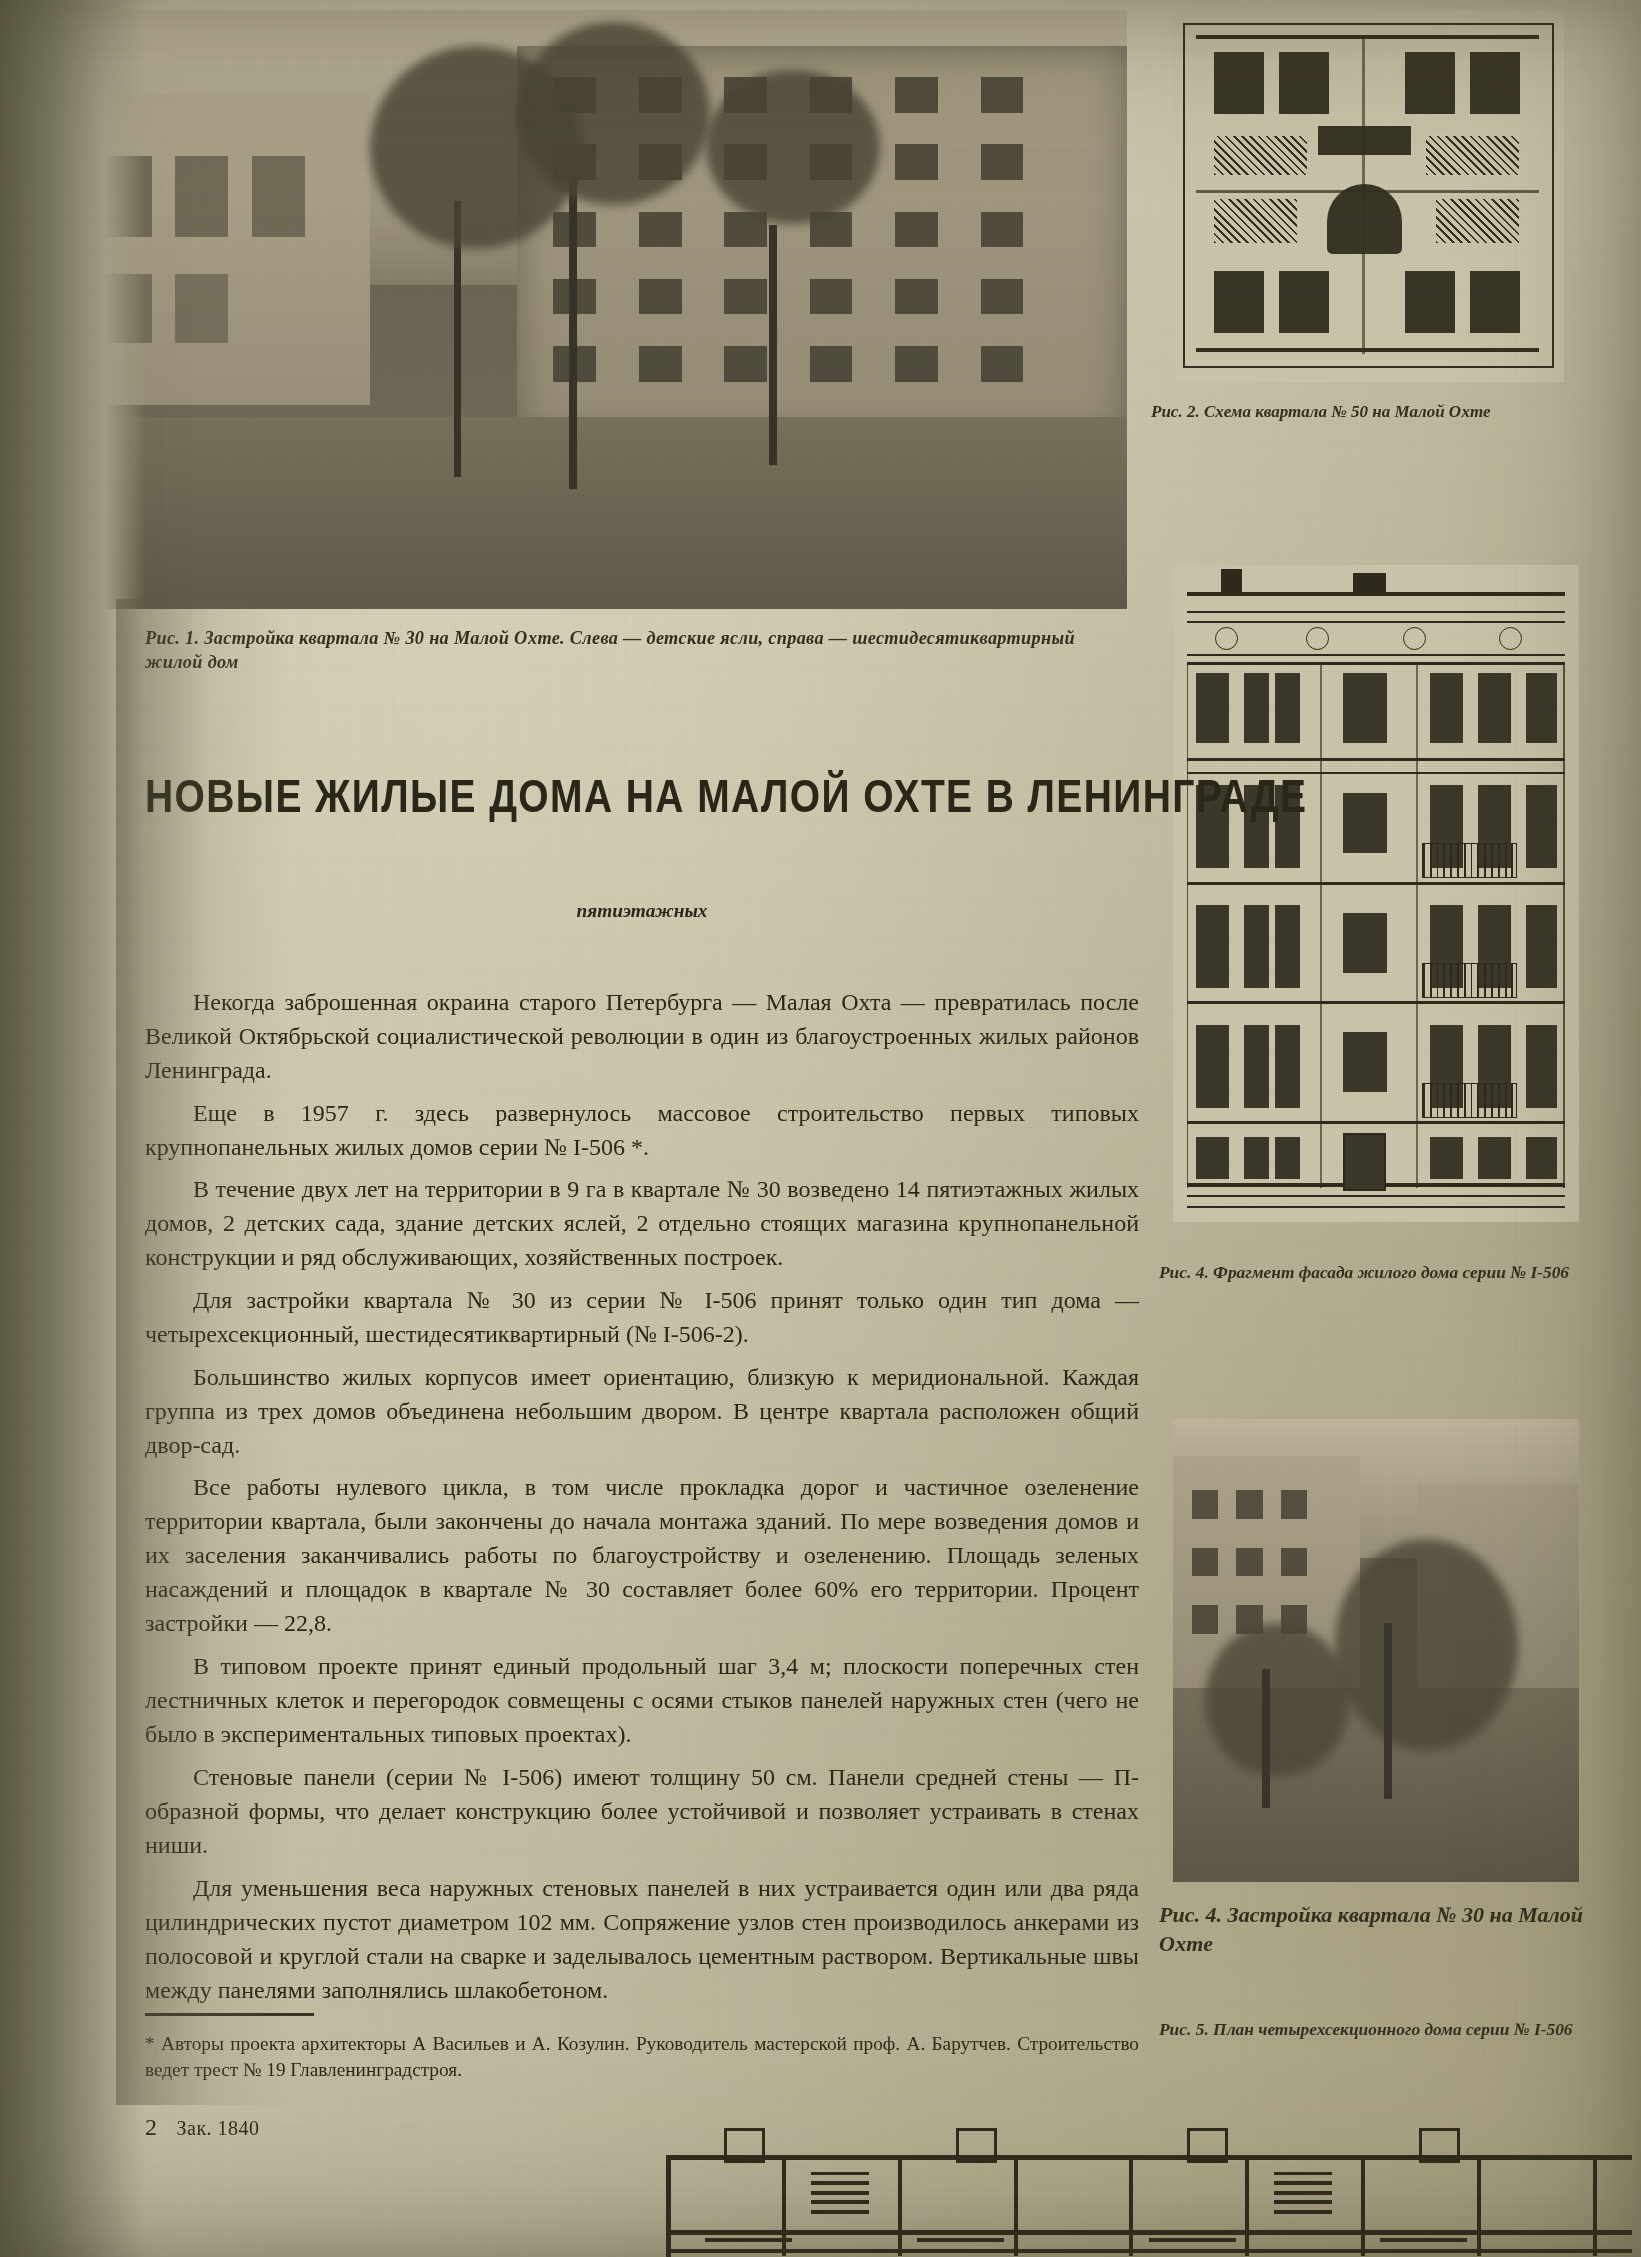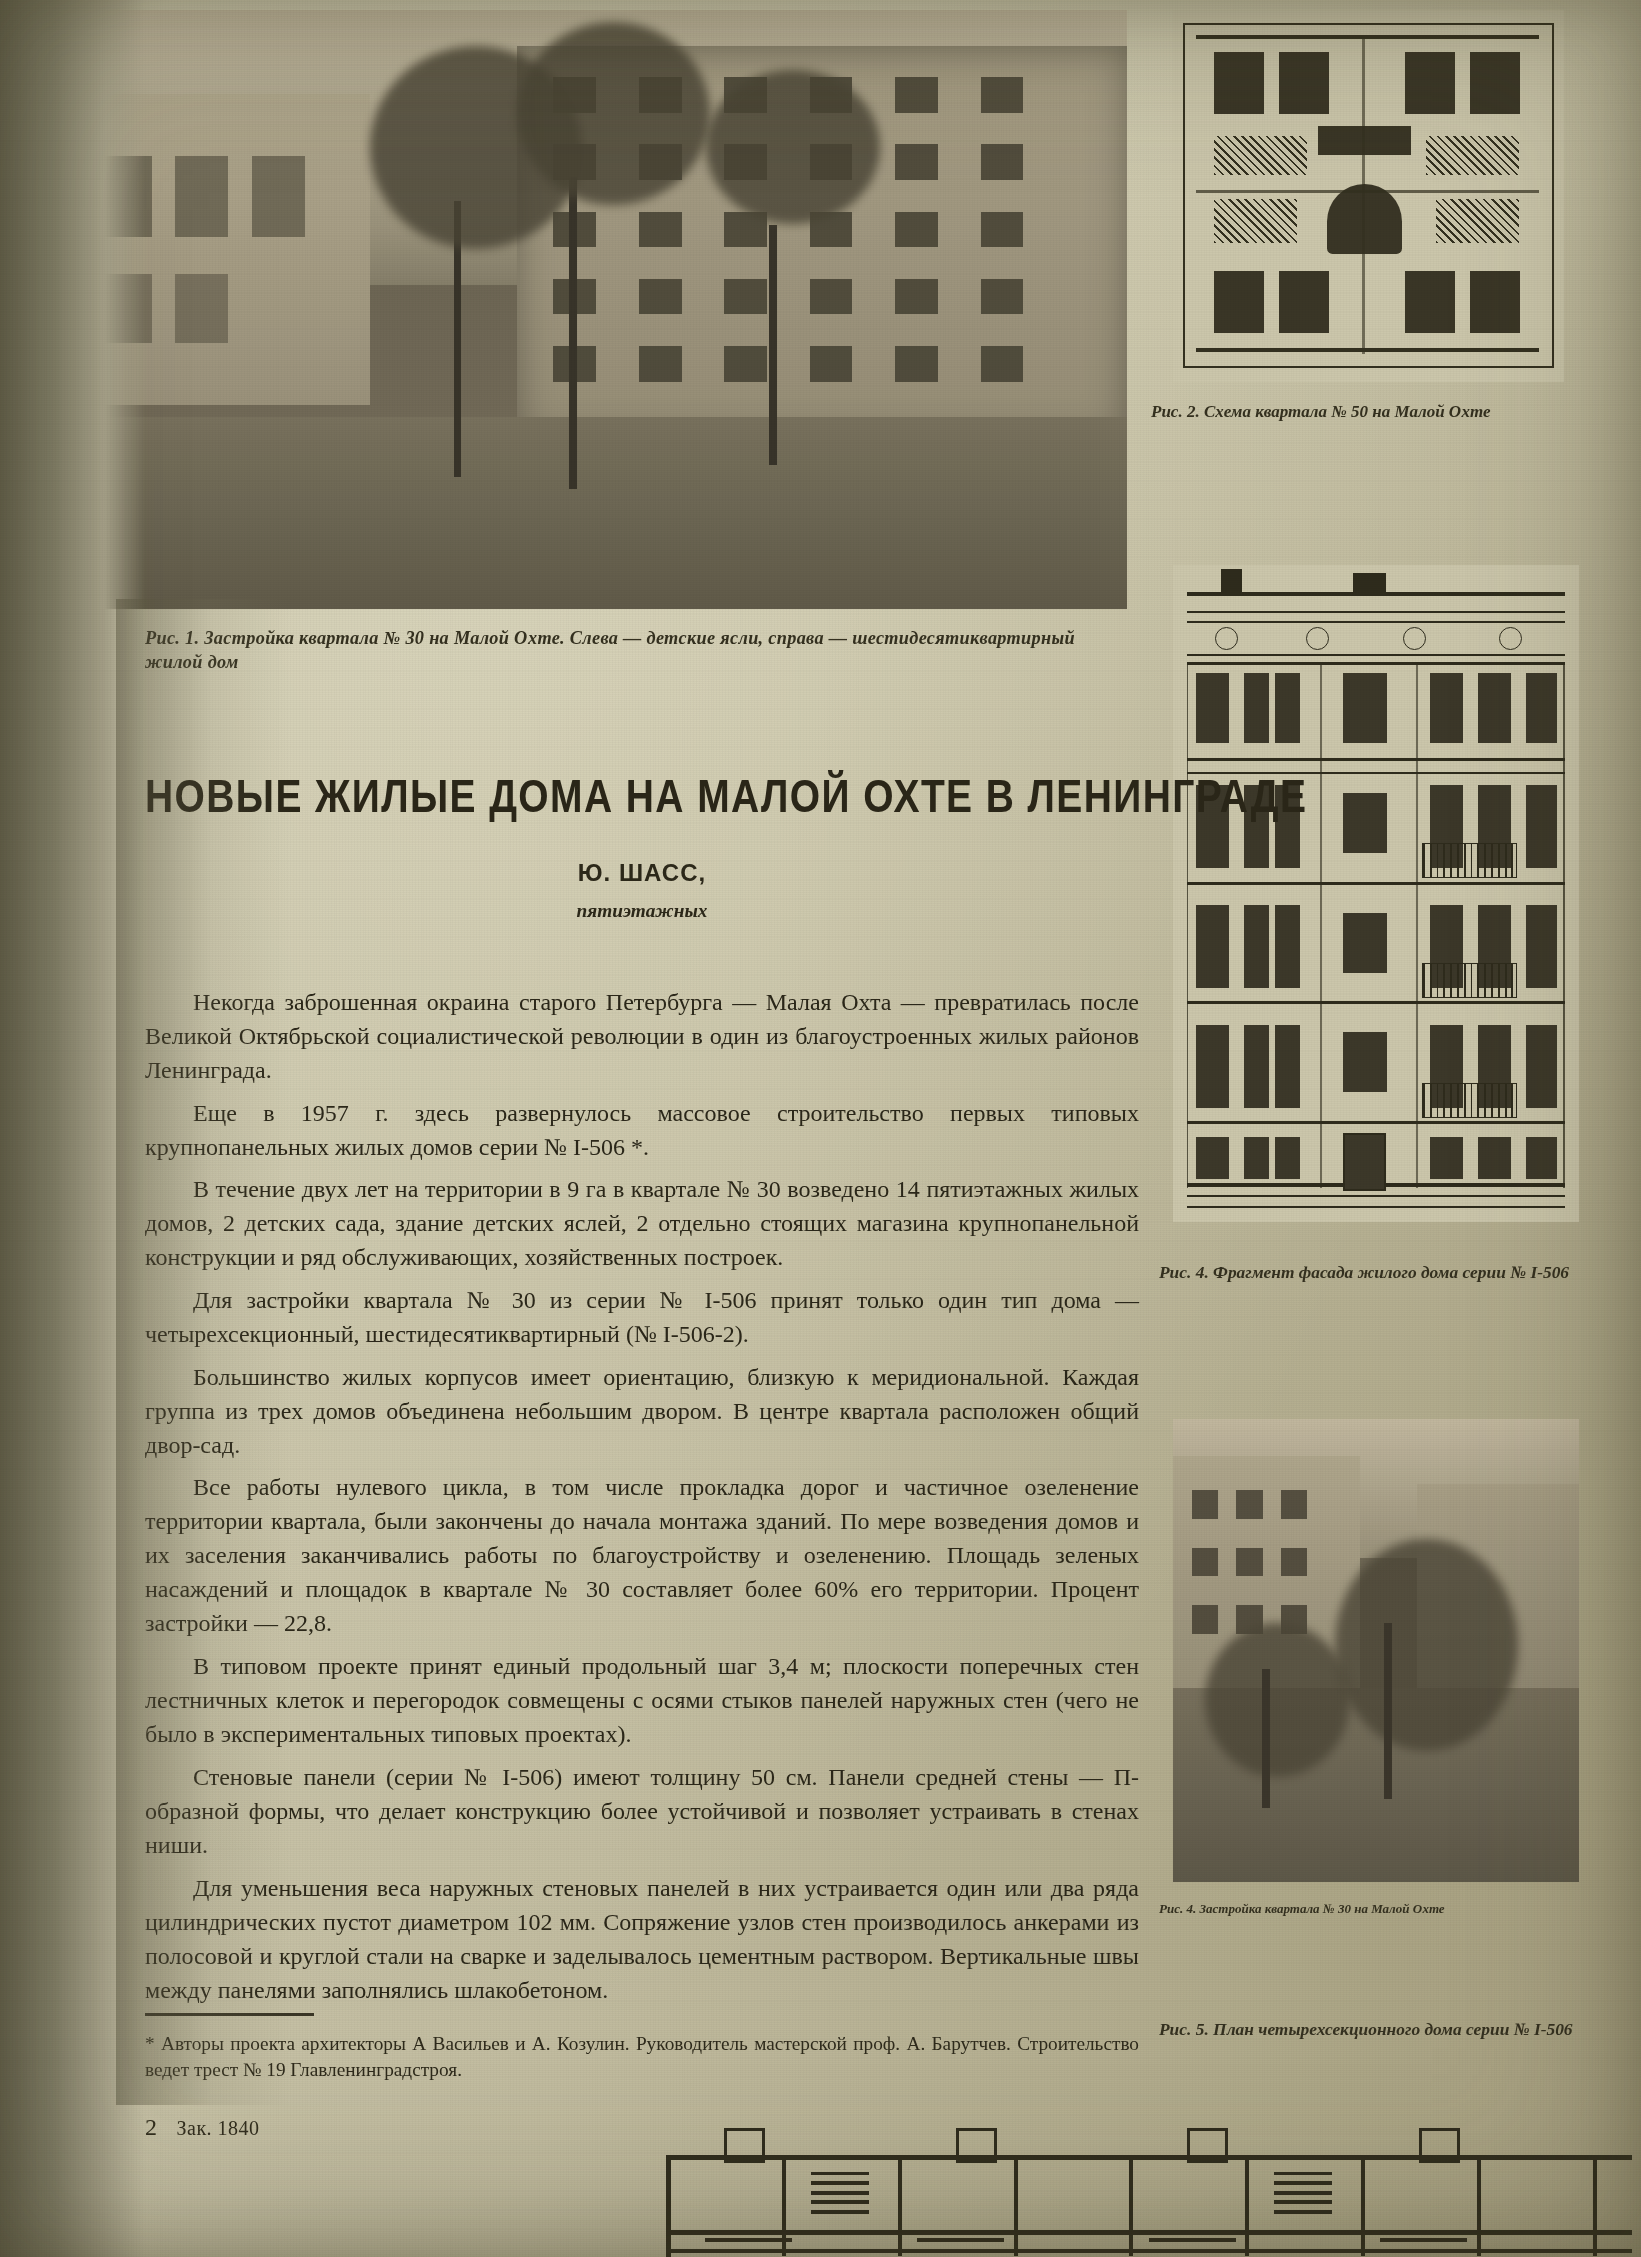--- a/index.html
+++ b/index.html
@@ -103,21 +103,21 @@
   .cap{
     position:absolute;
     font-family:"Liberation Serif", serif;
     font-style:italic;font-weight:bold;
     color:#34301f;line-height:1.32;
   }
   #fig1-caption{left:145px;top:626px;width:985px;font-size:18.3px;letter-spacing:0.3px;}
   #fig2-caption{left:1151px;top:401px;width:439px;font-size:17px;}
   #fig2-legend{left:1151px;top:428px;width:444px;font-size:16.4px;font-style:normal;font-weight:normal;line-height:1.28;}
   #fig3-caption{left:1159px;top:1261px;width:434px;font-size:17.4px;}
-  #fig4-caption{left:1159px;top:1900px;width:434px;font-size:13px;}
+  #fig4-caption{left:1159px;top:1900px;width:434px;font-size:22px;}
   #fig5-caption{left:1159px;top:2018px;width:434px;font-size:17.4px;}
 
   
   #article-title{
     position:absolute;left:145px;top:745px;width:994px;
     font-family:"Liberation Sans", sans-serif;
     font-weight:bold;font-size:39px;letter-spacing:1.4px;
     color:#2a2618;
     transform:scaleY(1.18);transform-origin:left top;
     white-space:nowrap;
@@ -352,21 +352,20 @@
     <div class="p" style="left:608px;top:58px;width:58px;height:42px;background-image:repeating-linear-gradient(0deg,#2f2c1d 0 3.9px,transparent 3.9px 9.7px);background-color:transparent"></div>
     <div class="p" style="left:0;top:135px;width:966px;height:3.9px"></div>
     <div class="p" style="left:39px;top:124px;width:87px;height:3.9px"></div>
     <div class="p" style="left:251px;top:124px;width:87px;height:3.9px"></div>
     <div class="p" style="left:483px;top:124px;width:87px;height:3.9px"></div>
     <div class="p" style="left:714px;top:124px;width:87px;height:3.9px"></div>
   </div>
 
   <h1 id="article-title">НОВЫЕ ЖИЛЫЕ ДОМА НА МАЛОЙ ОХТЕ В ЛЕНИНГРАДЕ</h1>
 
-  <div id="byline">Ю. ШАСС,</div>
   <div id="byline-role">пятиэтажных</div>
 
   <div id="body-text">
     <p>Некогда заброшенная окраина старого Петербурга — Малая Охта — превратилась после Великой Октябрьской социалистической революции в один из благоустроенных жилых районов Ленинграда.</p>
     <p>Еще в 1957 г. здесь развернулось массовое строительство первых типовых крупнопанельных жилых домов серии № I-506 *.</p>
     <p>В течение двух лет на территории в 9 га в квартале № 30 возведено 14 пятиэтажных жилых домов, 2 детских сада, здание детских яслей, 2 отдельно стоящих магазина крупнопанельной конструкции и ряд обслуживающих, хозяйственных построек.</p>
     <p>Для застройки квартала № 30 из серии № I-506 принят только один тип дома — четырехсекционный, шестидесятиквартирный (№ I-506-2).</p>
     <p>Большинство жилых корпусов имеет ориентацию, близкую к меридиональной. Каждая группа из трех домов объединена небольшим двором. В центре квартала расположен общий двор-сад.</p>
     <p>Все работы нулевого цикла, в том числе прокладка дорог и частичное озеленение территории квартала, были закончены до начала монтажа зданий. По мере возведения домов и их заселения заканчивались работы по благоустройству и озеленению. Площадь зеленых насаждений и площадок в квартале № 30 составляет более 60% его территории. Процент застройки — 22,8.</p>
     <p>В типовом проекте принят единый продольный шаг 3,4 м; плоскости поперечных стен лестничных клеток и перегородок совмещены с осями стыков панелей наружных стен (чего не было в экспериментальных типовых проектах).</p>

